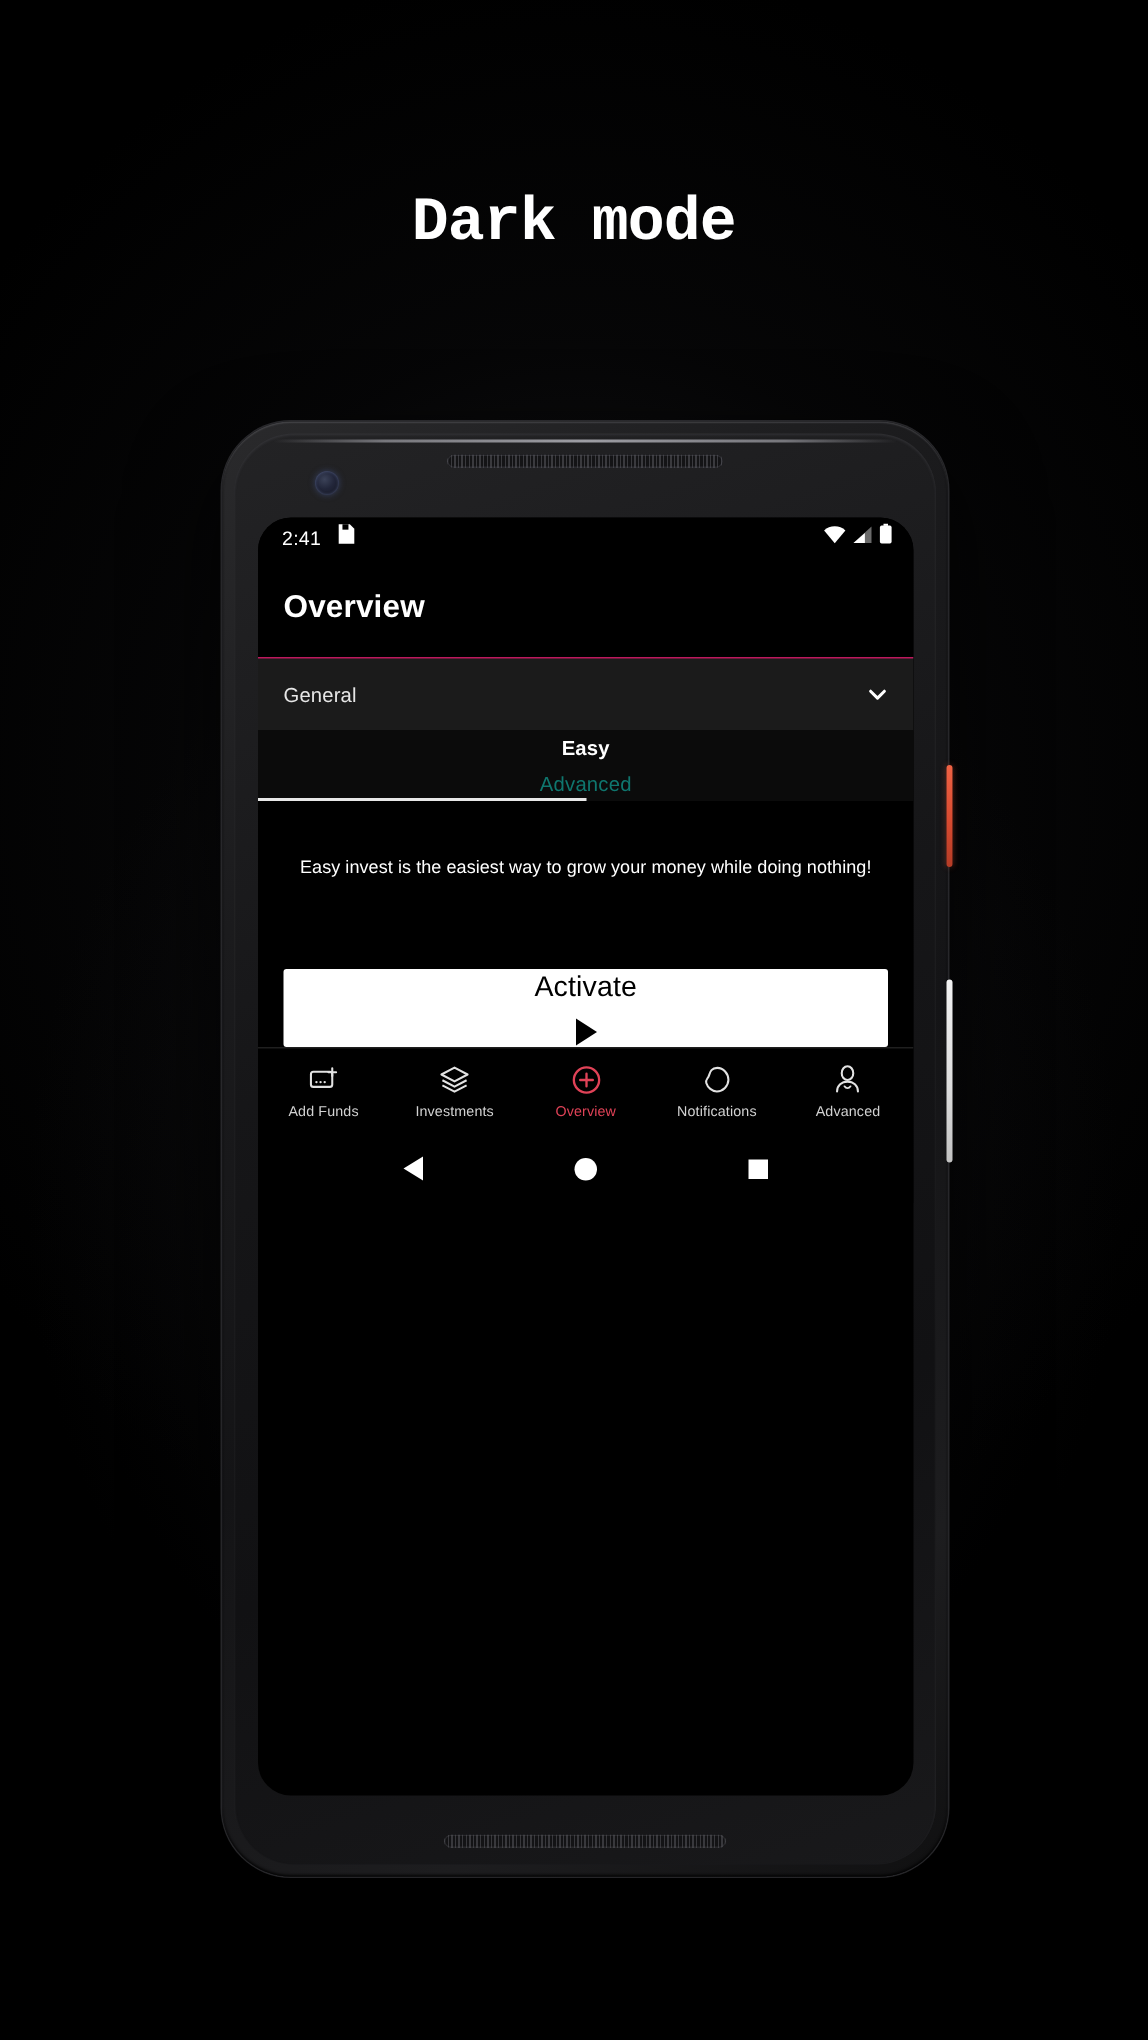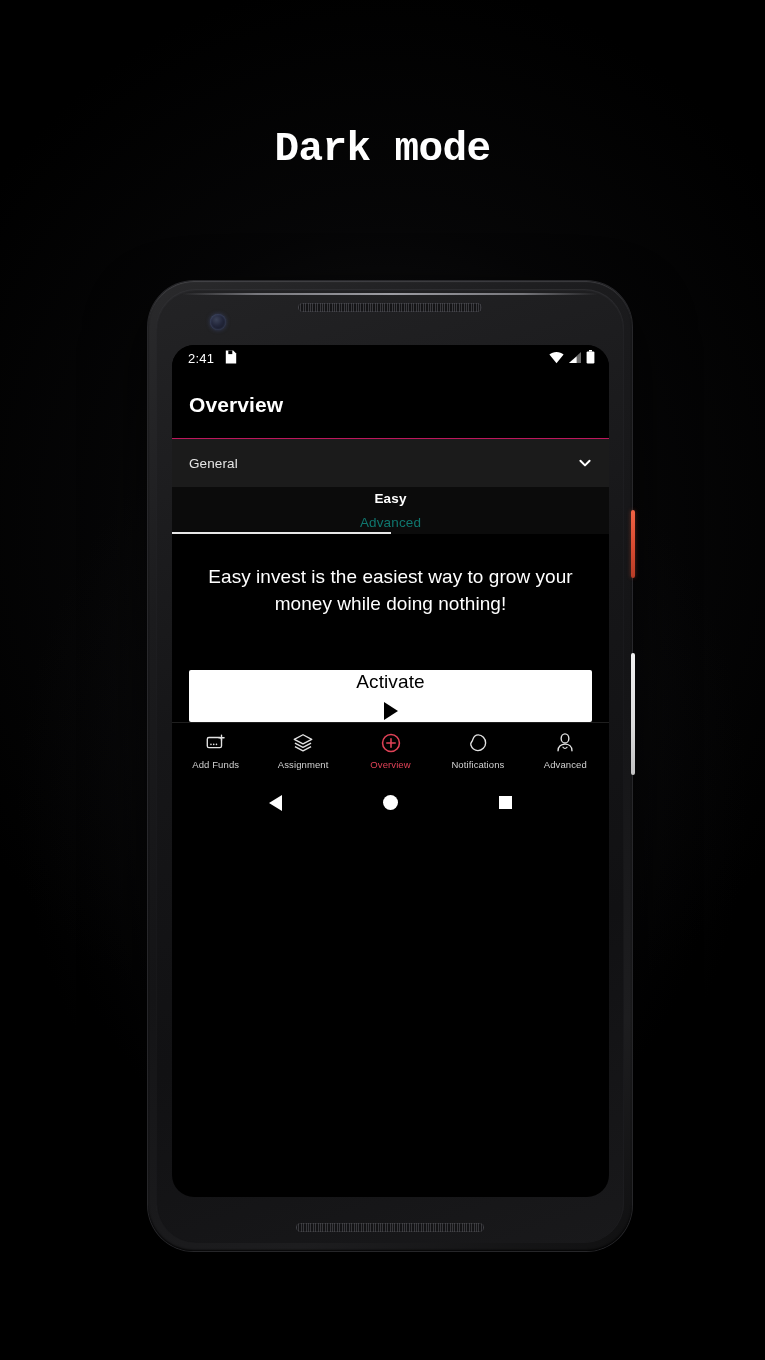--- a/index.html
+++ b/index.html
@@ -247,21 +247,21 @@
   .desc-panel {
     background: #000000;
     padding: 30px 26px 32px 26px;
     min-height: 92px;
     display: flex;
     align-items: center;
     justify-content: center;
   }
   .desc-text {
     color: #ffffff;
-    font-size: 19px;
+    font-size: 12px;
     line-height: 1.42;
     text-align: center;
     letter-spacing: 0.05px;
   }
 
   
   .cta-area {
     background: #000000;
     padding: 20px 17px 0 17px;
   }
@@ -461,21 +461,21 @@
       </div>
 
       <div class="nav-item">
         <span class="nav-icon">
           <svg width="22" height="22" viewBox="0 0 24 24">
             <path d="M12 3 L21.5 8 L12 13 L2.5 8 Z" stroke="#e2e2e2" stroke-width="1.5" fill="none" stroke-linejoin="round"></path>
             <path d="M3.2 12.2 L12 16.8 L20.8 12.2" stroke="#e2e2e2" stroke-width="1.5" fill="none" stroke-linejoin="round"></path>
             <path d="M3.2 15.9 L12 20.5 L20.8 15.9" stroke="#e2e2e2" stroke-width="1.5" fill="none" stroke-linejoin="round"></path>
           </svg>
         </span>
-        <span class="nav-label">Assignment</span>
+        <span class="nav-label">Investments</span>
       </div>
 
       <div class="nav-item active">
         <span class="nav-icon">
           <svg width="22" height="22" viewBox="0 0 24 24">
             <circle cx="12" cy="12" r="9.2" stroke="#e04257" stroke-width="1.7" fill="none"></circle>
             <path d="M12 7.4 V16.6 M7.4 12 H16.6" stroke="#e04257" stroke-width="1.7" stroke-linecap="round"></path>
           </svg>
         </span>
         <span class="nav-label">Overview</span>

